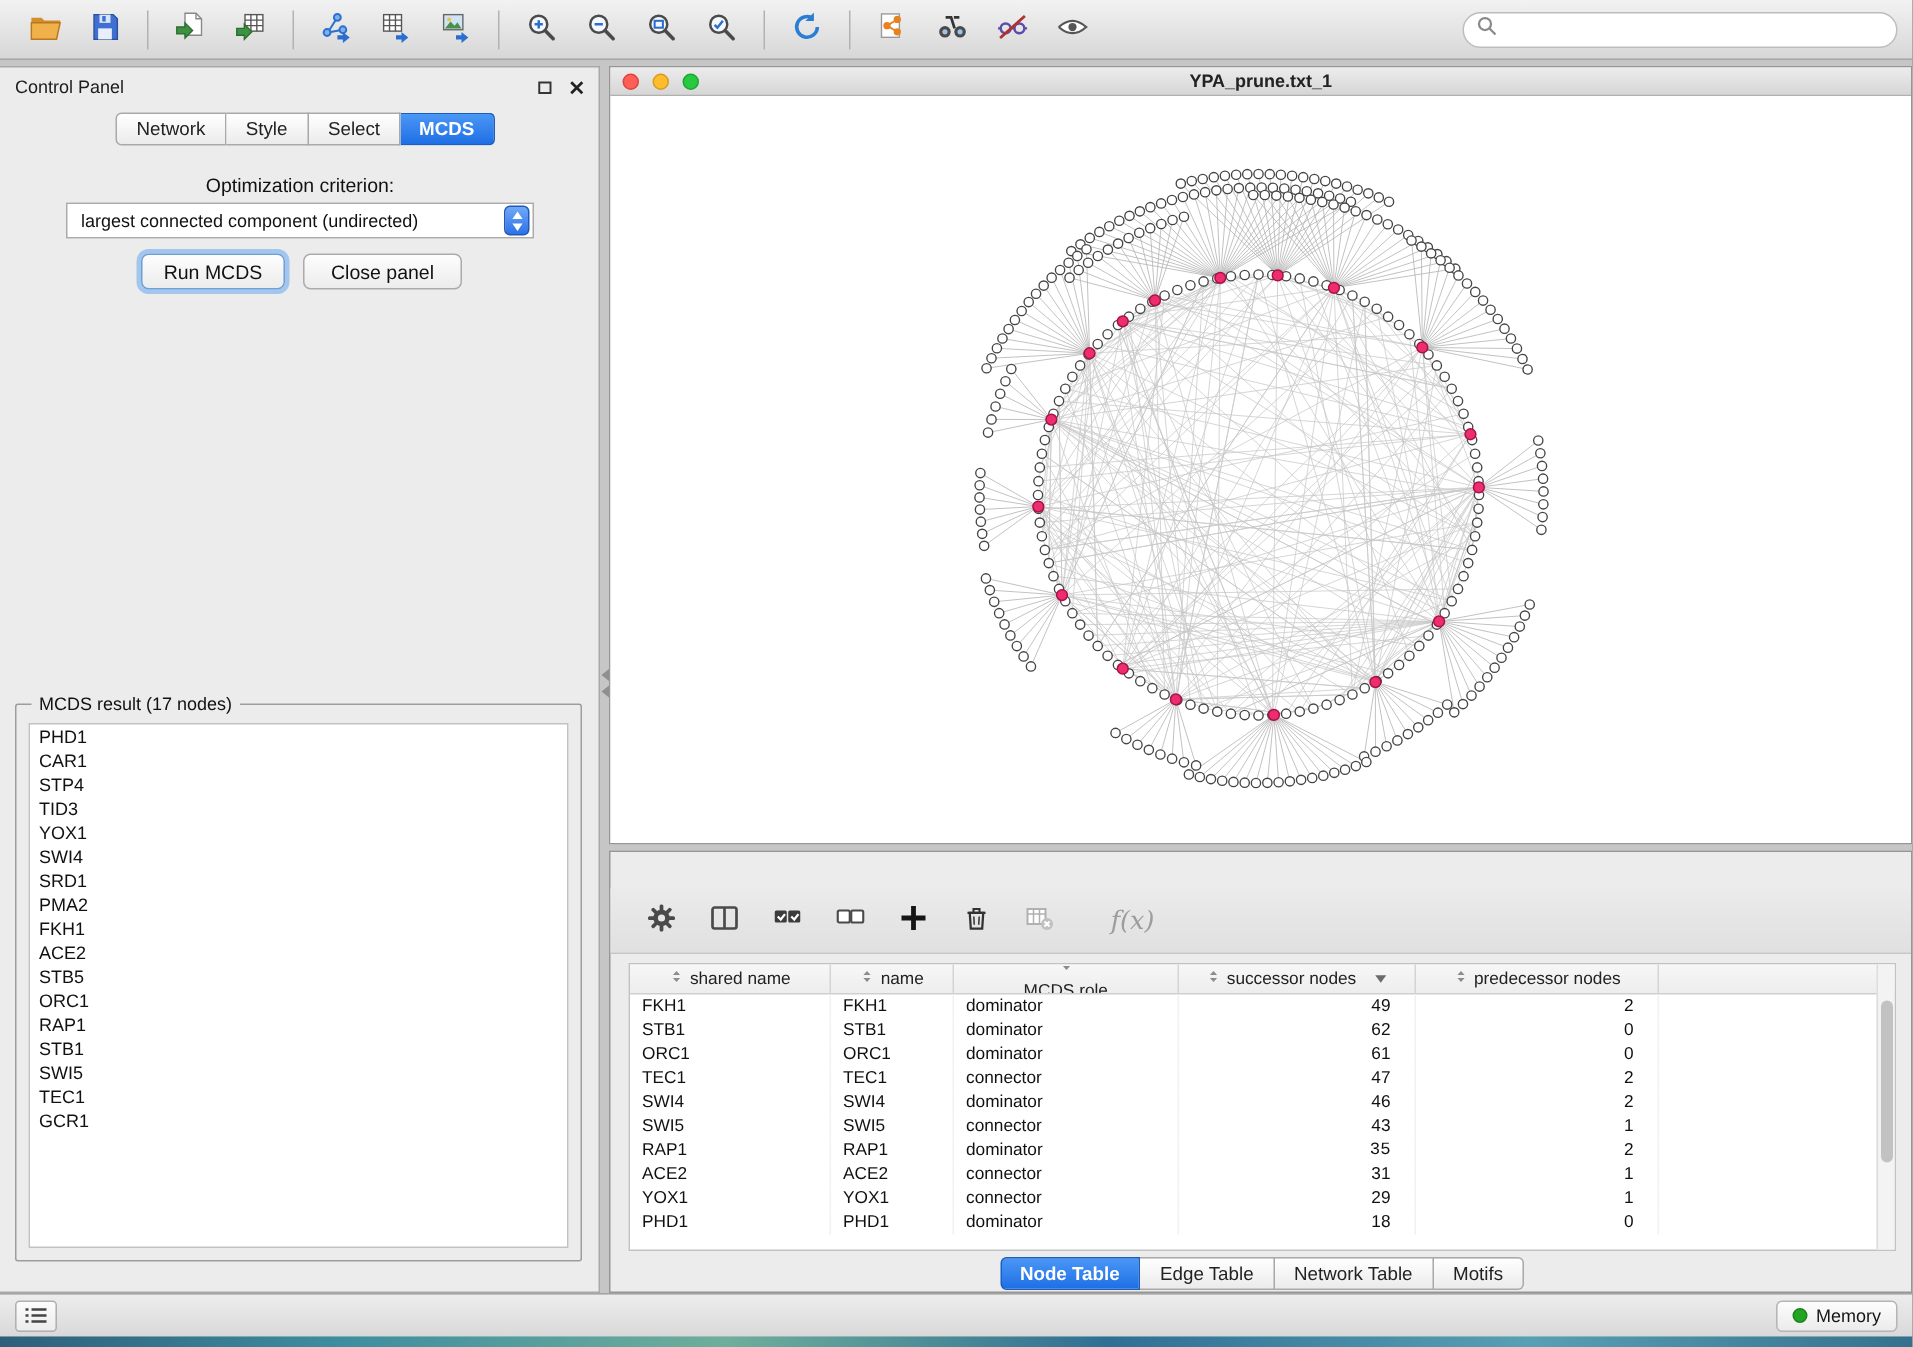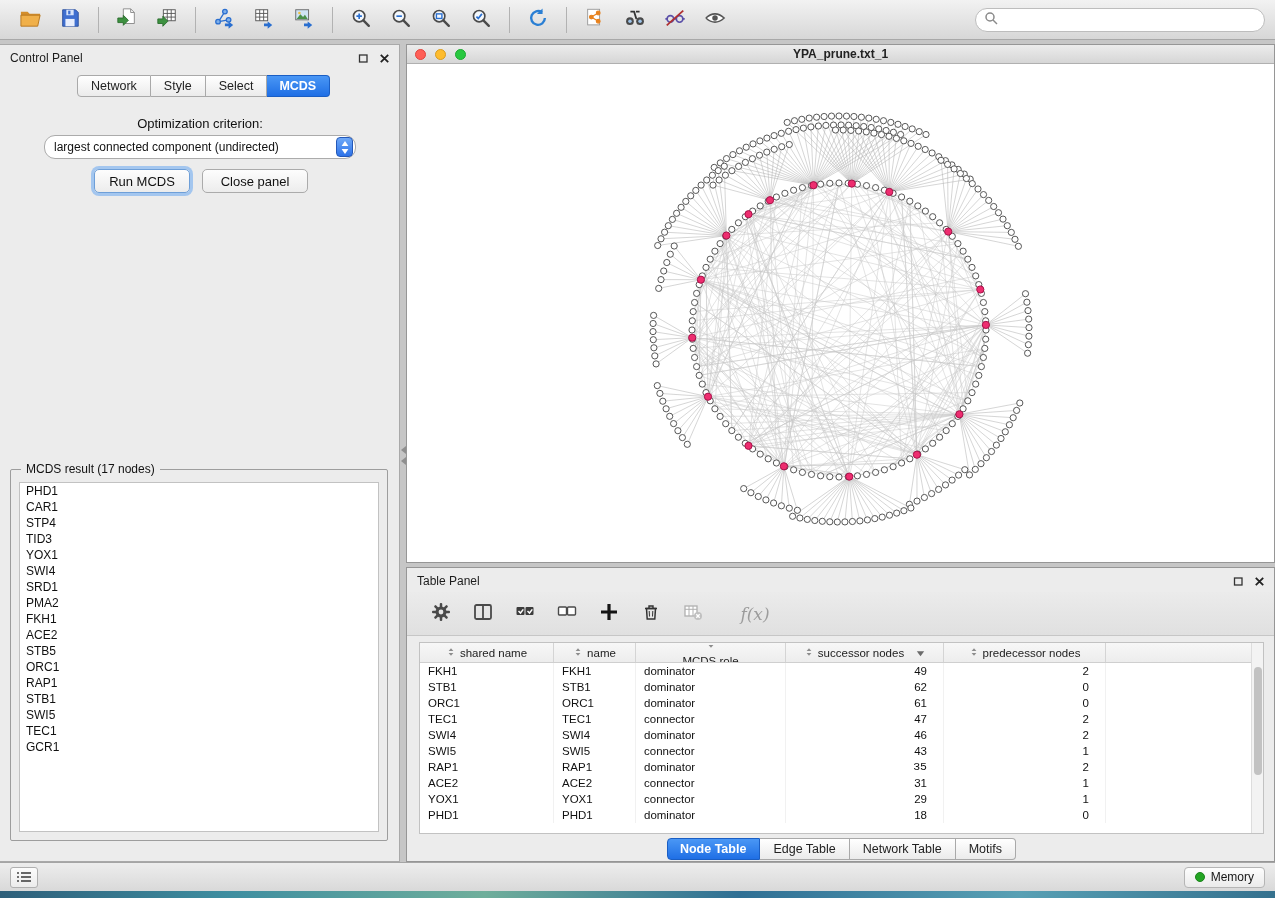--- a/index.html
+++ b/index.html
@@ -48,21 +48,21 @@
     font:12.5px "Liberation Sans",sans-serif; color:#222; padding:0 13px; cursor:pointer; height:22px;
   }
   .seg-btn:first-child { border-left:1px solid #a9a9a9; border-radius:4px 0 0 4px; }
   .seg-btn:last-child { border-radius:0 4px 4px 0; }
   .seg-btn.active {
     background:linear-gradient(#4a97f5,#1f6fe5); color:#fff; border-color:#1a5ec4; font-weight:bold;padding-left:12px;
   }
   .opt-label { position:absolute; left:0; top:71px; width:400px; text-align:center; font-size:13px; color:#111; }
   .dropdown {
     position:absolute; left:44px; top:90px; width:312px; height:24px; background:#fff;
-    border:1px solid #ababab; border-radius:11px; display:flex; align-items:center; cursor:pointer;
+    border:1px solid #ababab; border-radius:0; display:flex; align-items:center; cursor:pointer;
   }
   .dropdown-value { font-size:12px; color:#111; padding-left:9px; flex:1; white-space:nowrap; overflow:hidden; }
   .stepper {
     width:17px; height:20px; margin:2px; border-radius:4px;
     background:linear-gradient(#6fa9f8,#2d72e8); border:1px solid #2458b8;
     display:flex; flex-direction:column; align-items:center; justify-content:center; gap:1px;
   }
   .btn {
     position:absolute; height:24px; border:1px solid #ababab; border-radius:5px;
     background:linear-gradient(#fdfdfd,#ececec); font:13px "Liberation Sans",sans-serif;
@@ -1162,35 +1162,20 @@
             <circle cx="319.4" cy="171.5" r="3.6"></circle>
             <circle cx="293.9" cy="215.7" r="3.6"></circle>
             <circle cx="341.5" cy="150.2" r="3.6"></circle>
             <circle cx="573.3" cy="225.5" r="3.6"></circle>
             <circle cx="341.5" cy="381.8" r="3.6"></circle>
           </g>
         </svg>
     </section>
 
     <section id="table-panel">
-      <div class="panel-header">
-        <span class="panel-title">Table Panel</span>
-        <span class="win-btns">
-          <span class="win-btn">
-              <svg width="11" height="11" viewBox="0 0 11 11">
-                <rect x="1.5" y="2" width="7.5" height="7" fill="none" stroke="#333" stroke-width="1.3"></rect>
-              </svg>
-            </span>
-          <span class="win-btn">
-              <svg width="11" height="11" viewBox="0 0 11 11">
-                <path d="M1.8 1.8l7.4 7.4M9.2 1.8L1.8 9.2" stroke="#222" stroke-width="1.8"></path>
-              </svg>
-            </span>
-        </span>
-      </div>
       <div id="tp-toolbar">
           <button class="tp-btn">
             <span><svg viewBox="0 0 20 20" width="20" height="20">
                 <g fill="#4a4a4a">
                   <rect x="8.75" y="1" width="2.5" height="18" rx="1"></rect>
                   <rect x="8.75" y="1" width="2.5" height="18" rx="1" transform="rotate(45 10 10)"></rect>
                   <rect x="8.75" y="1" width="2.5" height="18" rx="1" transform="rotate(90 10 10)"></rect>
                   <rect x="8.75" y="1" width="2.5" height="18" rx="1" transform="rotate(135 10 10)"></rect>
                   <circle cx="10" cy="10" r="5.5"></circle>
                 </g>

